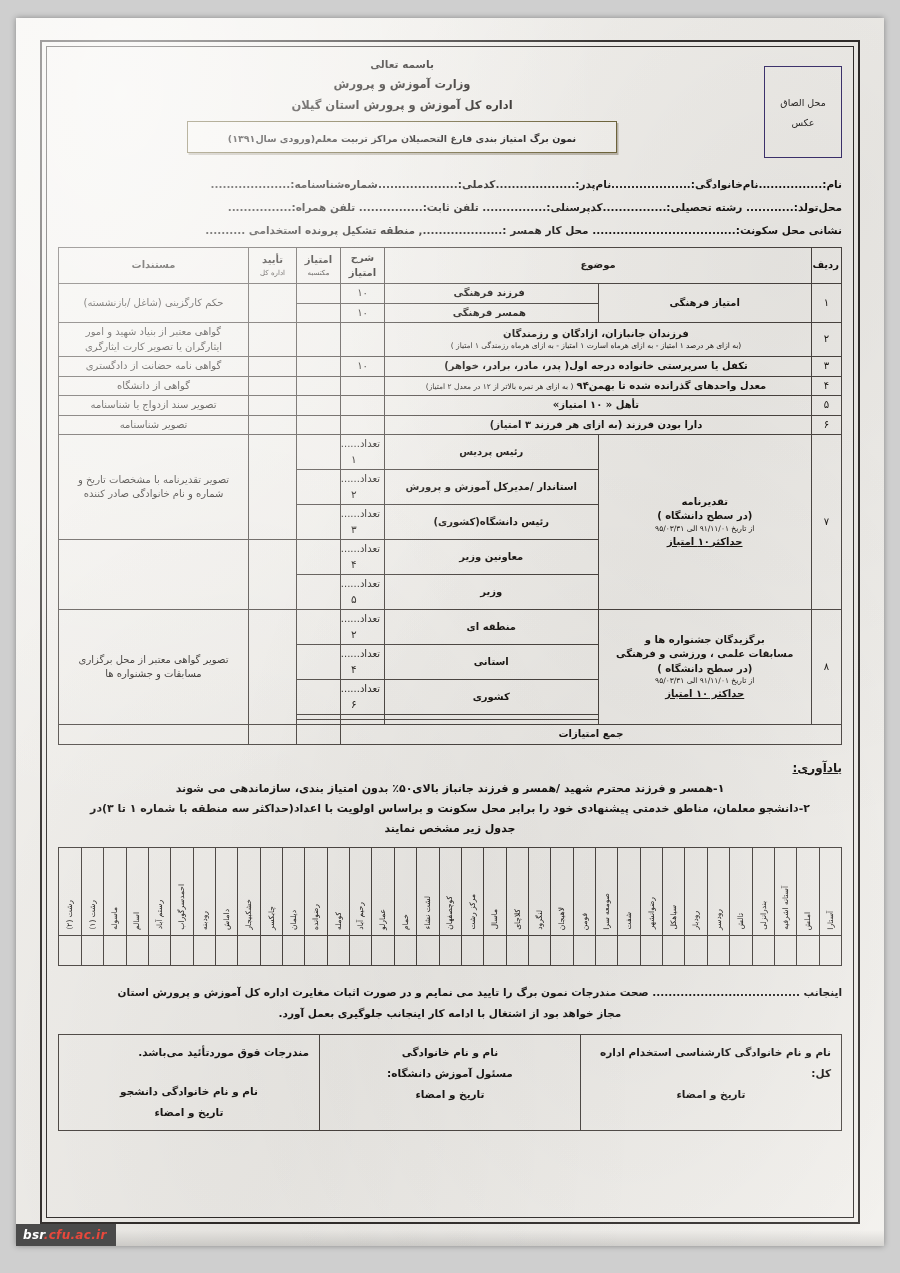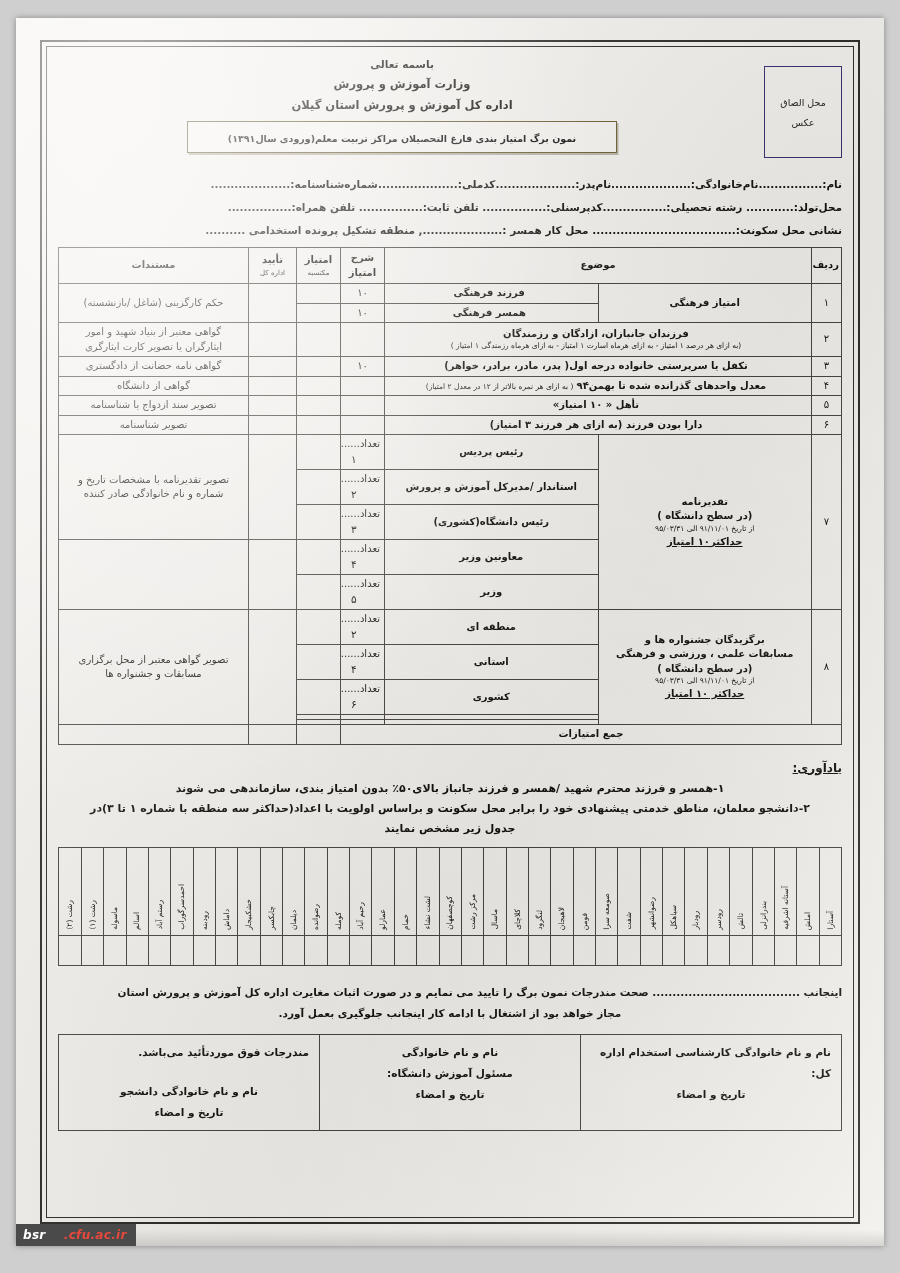--- a/index.html
+++ b/index.html
@@ -137,21 +137,21 @@
 
   
   #watermark{
     position:absolute; left:0; bottom:0; z-index:70;
     background:#4a4a4a; color:#fff;
     padding:4px 9px 4px 7px;
     font-family:"DejaVu Sans", sans-serif;
     font-size:12px; font-weight:bold; font-style:italic;
     letter-spacing:.3px;
   }
-  #watermark .w-red{ color:#e8483c;margin-left:20px; }
+  #watermark .w-red{ color:#e8483c; }
   
   #sheet:after{
     content:""; position:absolute; left:0; right:0; bottom:0; height:16px; z-index:61;
     background:linear-gradient(to top, rgba(0,0,0,.12), rgba(0,0,0,0));
   }
 </style>
 </head>
 <body>
 
 <div id="sheet">

